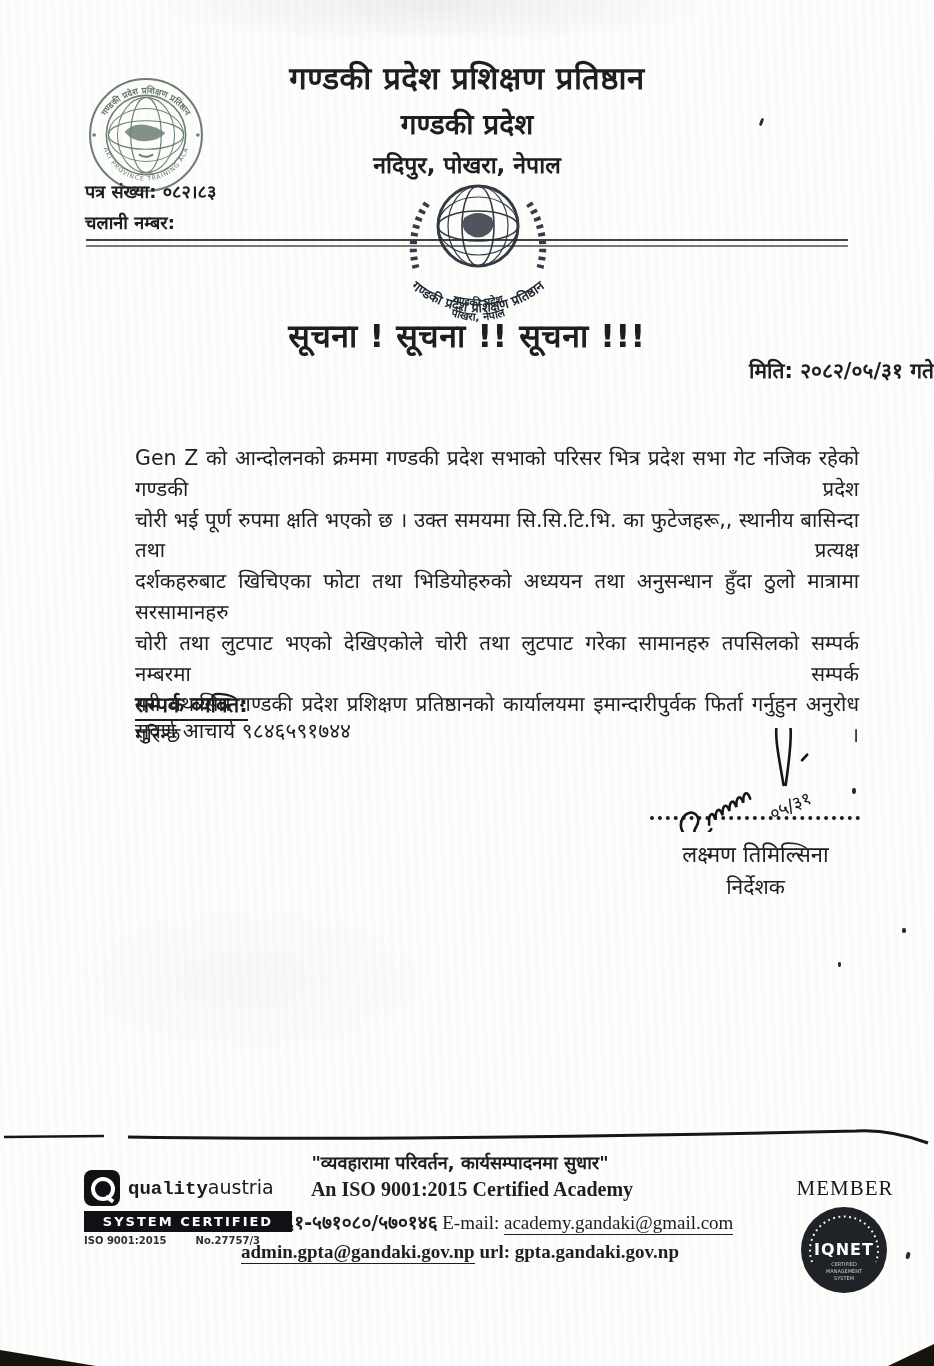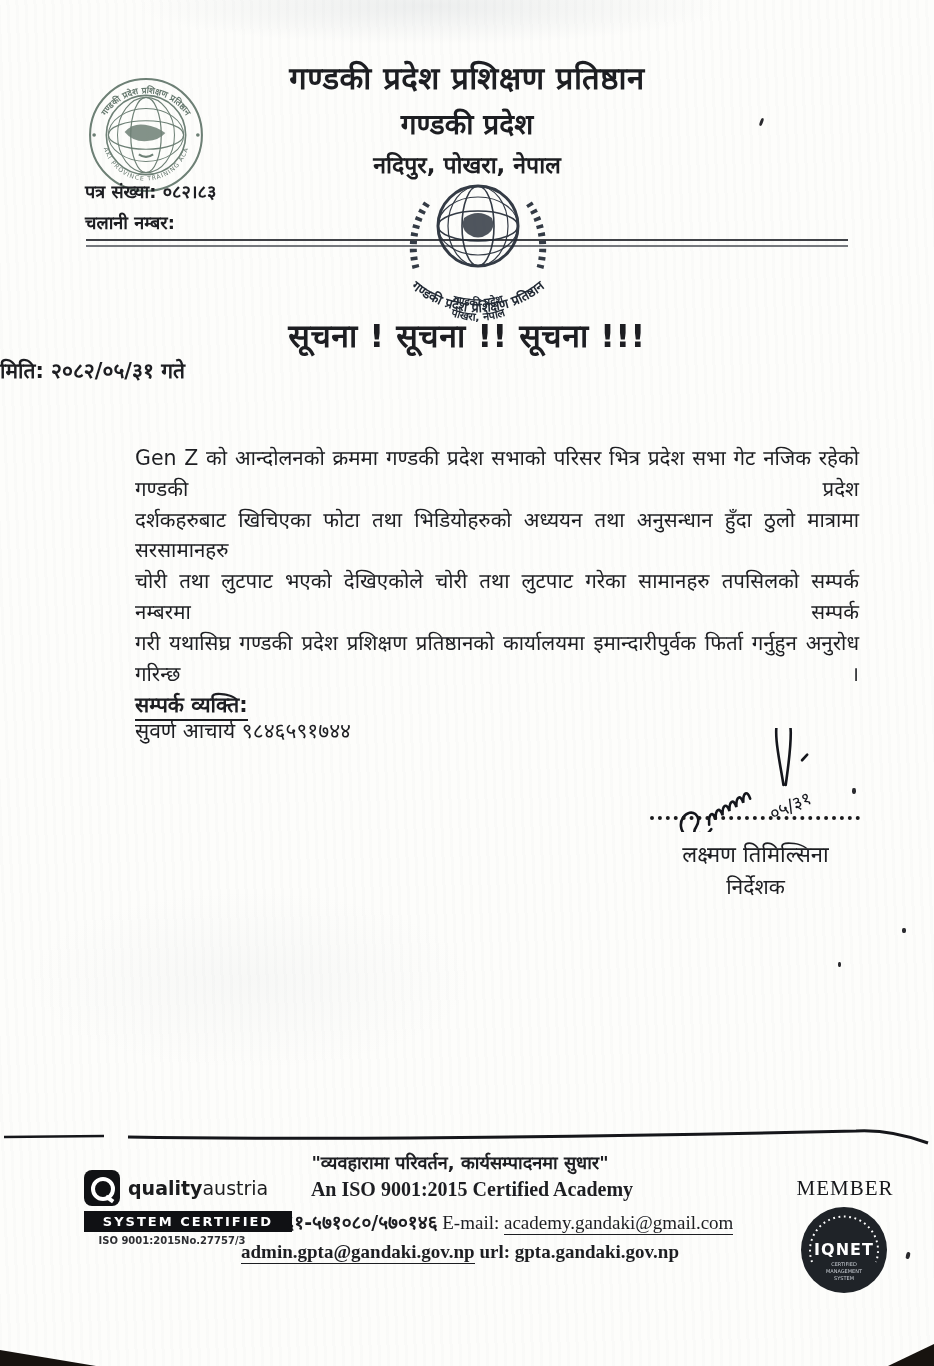--- a/index.html
+++ b/index.html
@@ -32,21 +32,21 @@
 
   .rule-double { left:86px; top:239px; width:762px; height:4px;
                  border-top:2px solid #3f4146; border-bottom:2px solid #75787d; }
 
   .seal-left { left:86px; top:74px; width:120px; height:122px; opacity:.88; }
   .stamp-center { left:382px; top:180px; width:192px; height:142px; }
 
   
   .notice-heading { left:0; right:0; top:313px; text-align:center;
                     font-size:32px; font-weight:bold; letter-spacing:.5px; }
-  .notice-date    { left:0; right:0; top:356px; text-align:left;
+  .notice-date    { left:0; right:0; top:356px; text-align:right;
                     font-size:21px; font-weight:bold; }
 
   
   .body-block { left:135px; top:443px; width:724px; }
   .body-line  { font-size:20.5px; line-height:30.8px;
                 text-align:justify; text-align-last:justify; white-space:normal; }
 
   
   .contact-label  { left:135px; top:682px; font-size:21px; font-weight:bold;
                     border-bottom:2px solid #1d1e22; padding-bottom:1px;margin-top:8px; }
@@ -75,25 +75,25 @@
   
   .qa { left:84px; top:1170px; width:176px; }
   .qa-row { display:flex; align-items:center; gap:8px; }
   .qa-q { width:36px; height:36px; background:#101114; border-radius:8px;
           position:relative; flex:0 0 auto; }
   .qa-q::before { content:""; position:absolute; left:7px; top:7px; width:16px; height:16px;
                   border:4px solid #fff; border-radius:50%; }
   .qa-q::after  { content:""; position:absolute; right:6px; bottom:5px; width:9px; height:4px;
                   background:#fff; transform:rotate(35deg); }
   .qa-brand { font-size:19px; color:#1b1c1e; white-space:nowrap; }
-  .qa-brand b { font-weight:bold; }
+  .qa-brand b { font-weight:bold;font-family:Liberation Mono, monospace; }
   .qa-badge { margin-top:5px; width:208px; height:21px; background:#101114; color:#fff;
               font-size:13px; font-weight:bold; letter-spacing:2px;
               display:flex; align-items:center; justify-content:center; }
-  .qa-sub { margin-top:3px; width:176px; display:flex; justify-content:center;
+  .qa-sub { margin-top:3px; width:176px; display:flex; justify-content:space-between;
             font-size:10px; font-weight:bold; color:#2e2f33; }
 
   
   .member { left:790px; top:1176px; width:110px; text-align:center;
             font-family:"Liberation Serif", serif; font-size:21px; letter-spacing:1px; color:#17181c; }
   .iqnet-svg { left:798px; top:1204px; width:92px; height:92px; }
 </style>
 </head>
 <body>
 
@@ -157,20 +157,21 @@
     <text font-size="11" font-weight="bold" fill="#232b36">
       <textPath href="#stArc3" startOffset="50%" text-anchor="middle">पोखरा, नेपाल</textPath>
     </text>
   </svg>
 
   <div class="abs notice-heading">सूचना ! सूचना !! सूचना !!!</div>
   <div class="abs notice-date">मिति: २०८२/०५/३१ गते</div>
 
   <div class="abs body-block">
     <div class="body-line">Gen Z को आन्दोलनको क्रममा गण्डकी प्रदेश सभाको परिसर भित्र प्रदेश सभा गेट नजिक रहेको गण्डकी प्रदेश</div>
+    <div class="body-line">चोरी भई पूर्ण रुपमा क्षति भएको छ । उक्त समयमा सि.सि.टि.भि. का फुटेजहरू,, स्थानीय बासिन्दा तथा प्रत्यक्ष</div>
     <div class="body-line">दर्शकहरुबाट खिचिएका फोटा तथा भिडियोहरुको अध्ययन तथा अनुसन्धान हुँदा ठुलो मात्रामा सरसामानहरु</div>
     <div class="body-line">चोरी तथा लुटपाट भएको देखिएकोले चोरी तथा लुटपाट गरेका सामानहरु तपसिलको सम्पर्क नम्बरमा सम्पर्क</div>
     <div class="body-line">गरी यथासिघ्र गण्डकी प्रदेश प्रशिक्षण प्रतिष्ठानको कार्यालयमा इमान्दारीपुर्वक फिर्ता गर्नुहुन अनुरोध गरिन्छ ।</div>
   </div>
 
   <div class="abs contact-label">सम्पर्क व्यक्ति:</div>
   <div class="abs contact-person">सुवर्ण आचार्य ९८४६५९१७४४</div>
 
   <svg class="abs signature-svg" viewBox="0 0 180 104">
     <g transform="rotate(-24 90 60)" stroke="#14161c" fill="none" stroke-width="2.6" stroke-linecap="round">

